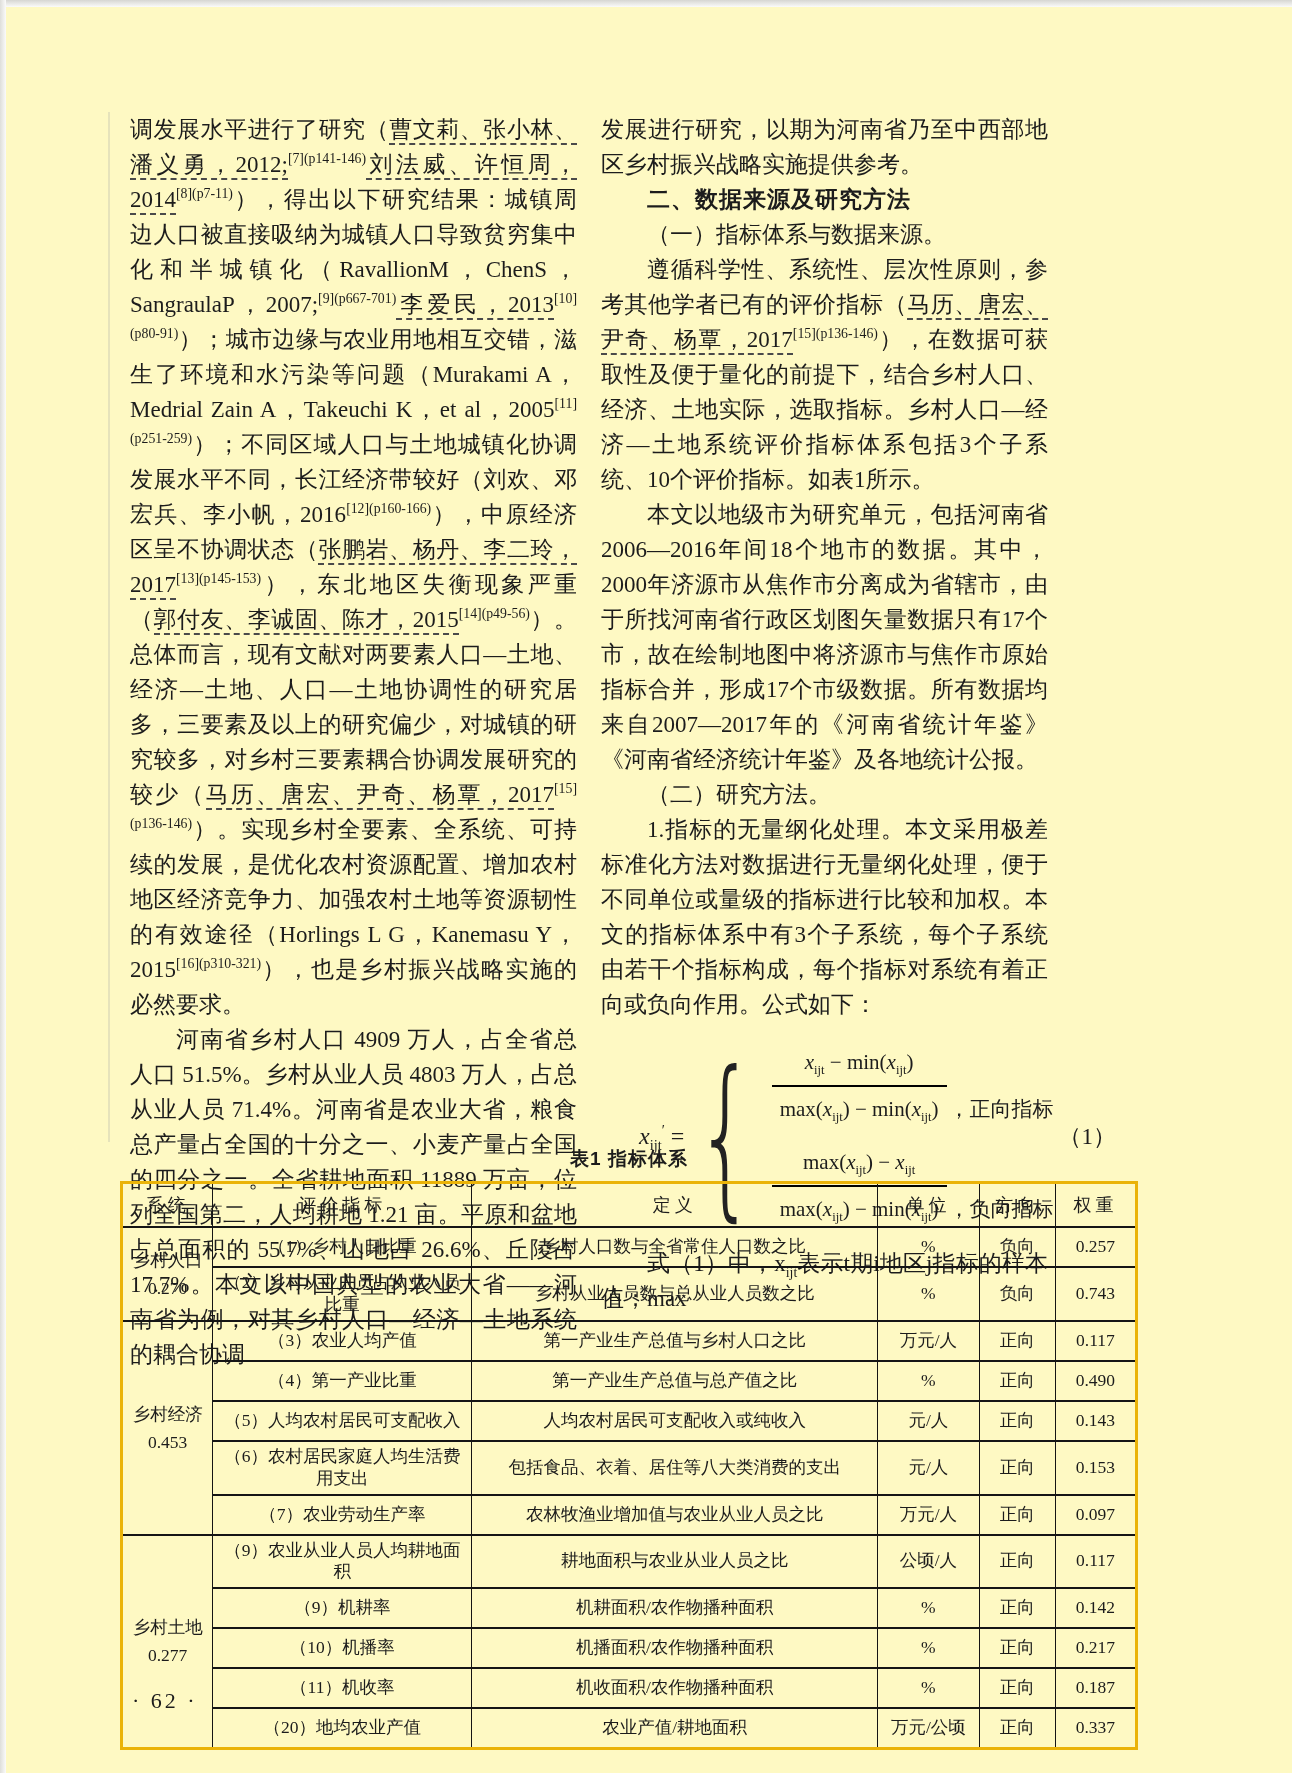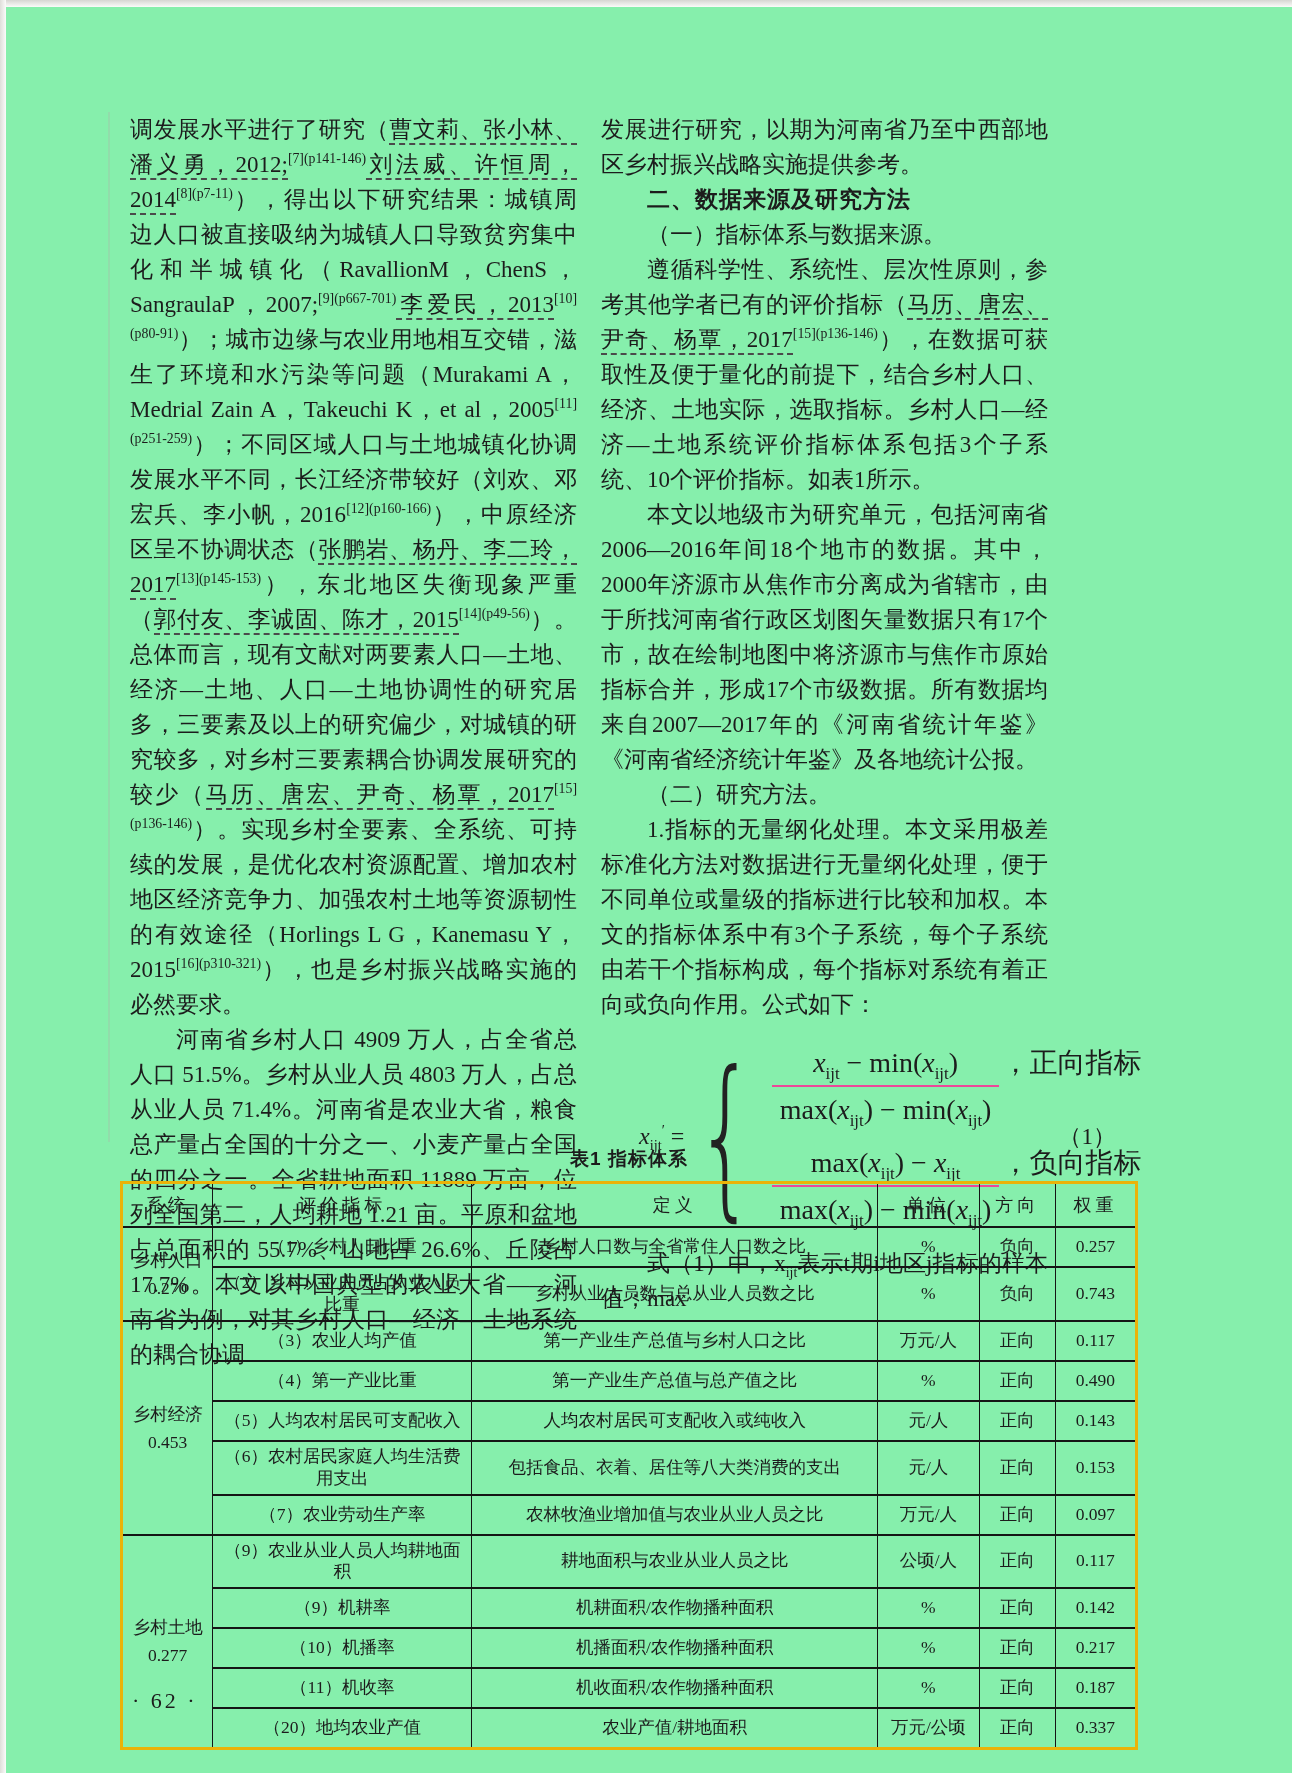--- a/index.html
+++ b/index.html
@@ -1,21 +1,21 @@
 <!DOCTYPE html>
 <html><head>
 <meta charset="utf-8">
 <style>
   html,body{margin:0;padding:0;}
   body{
     width:1292px;height:1773px;background:#ffffff;
     font-family:"Liberation Serif","DejaVu Serif",serif;
     color:#1c1c1c;
   }
-  .page{position:relative;width:1292px;height:1773px;background:#86efac;overflow:hidden;}
+  .page{position:relative;width:1292px;height:1773px;background:#fef9c3;overflow:hidden;}
   .scan-top{position:absolute;top:0;left:0;right:0;height:7px;
     background:linear-gradient(#d6d6d2,#fbfbfa);}
   .scan-left{position:absolute;top:0;left:0;bottom:0;width:6px;
     background:linear-gradient(90deg,#dededa,#fbfbfa);}
   .scan-line{position:absolute;left:108px;top:112px;width:2px;height:1030px;
     background:rgba(175,175,170,0.30);}
 
   .col{
     position:absolute;top:112px;width:447px;
     font-size:23px;line-height:35px;
@@ -40,24 +40,24 @@
     position:relative;display:flex;align-items:center;
     margin:14px 0 10px 38px;height:200px;
   }
   .f-lhs{font-size:24px;margin-right:2px;white-space:nowrap;}
   .f-brace{
     font-family:"DejaVu Sans",sans-serif;font-weight:100;
     font-size:175px;line-height:0;display:inline-block;
     transform:scaleX(.55);margin:0 -10px 0 -16px;color:#222;
   }
   .f-cases{display:flex;flex-direction:column;gap:18px;}
-  .f-case{display:flex;align-items:flex-start;font-size:28px;white-space:nowrap;}
+  .f-case{display:flex;align-items:flex-end;font-size:21px;white-space:nowrap;}
   .f-frac{display:inline-flex;flex-direction:column;align-items:center;}
   .f-num{padding:0 8px 5px;}
-  .f-den{border-top:2px solid #ec4899;padding:5px 8px 0;}
+  .f-den{border-top:2px solid #000000;padding:5px 8px 0;}
   .f-cond{margin-left:2px;}
   .f-eqno{position:absolute;right:-68px;top:50%;transform:translateY(-50%);font-size:23px;}
 
   
   .table-section{position:absolute;left:120px;top:1146px;width:1018px;}
   .tbl-caption{
     text-align:center;font-weight:bold;font-size:19px;
     font-family:"Liberation Sans","DejaVu Sans",sans-serif;
     margin:0 0 9px 0;letter-spacing:1px;
   }

